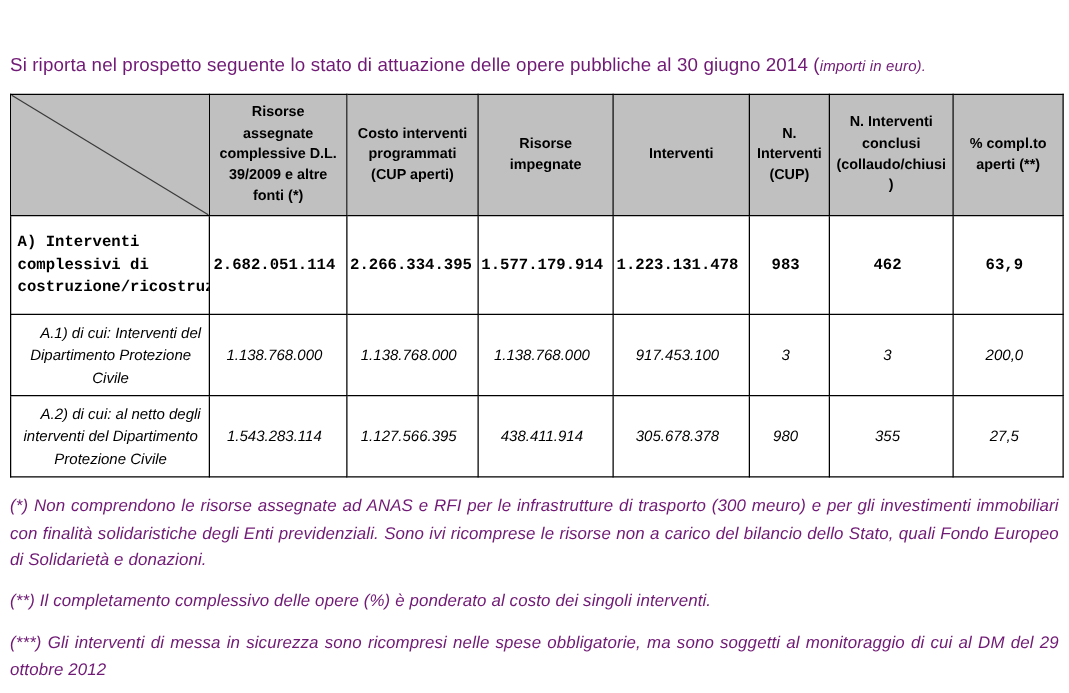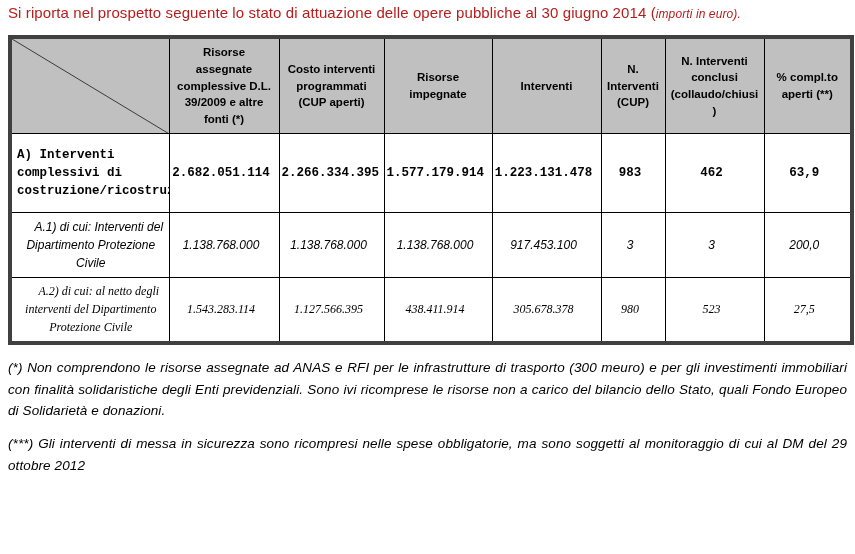--- a/index.html
+++ b/index.html
@@ -9,35 +9,36 @@
     font-family: "Liberation Sans", "DejaVu Sans", sans-serif;
     color: #000;
     overflow: hidden;
   }
   .page { padding: 3px 8px 0 8px; }
 
   
   .intro {
     font-size: 15px;
     line-height: 1.38;
-    color: #b91c1c;
+    color: #701a75;
     letter-spacing: 0.1px;
     margin-bottom: 11px;
+    margin-top: 40px;
   }
   .intro .paren-note {
     font-style: italic;
     font-size: 12px;
   }
 
   
   table.report {
     width: 842px;
     border-collapse: collapse;
     table-layout: fixed;
-    border: 4px solid #404040;
+    border: 1px solid #404040;
   }
   table.report th, table.report td {
     border: 1px solid #000;
     vertical-align: middle;
     overflow: hidden;
   }
   table.report thead th {
     background: #c0c0c0;
     font-weight: bold;
     font-size: 11.5px;
@@ -66,31 +67,31 @@
     font-size: 12.5px;
     white-space: nowrap;
   }
   tr.r-bold td { font-weight: bold; font-family: Liberation Mono, monospace; }
   tr.r-italic td { font-style: italic; font-weight: normal; font-size: 12px; }
   tr.r-italic td.label { text-indent: 16px; text-align: center; }
   tr.r-italic td.label { line-height: 1.5; }
 
   tr.h-a  { height: 79px; }
   tr.h-a1 { height: 65px; }
-  tr.h-a2 { height: 65px; font-family: Liberation Serif, serif; }
+  tr.h-a2 { height: 65px; }
   tr.h-b  { height: 61px; }
 
   
   .footnotes { margin-top: 12px; width: 839px; }
   .footnote {
     font-style: italic;
     font-size: 13.5px;
     line-height: 1.62;
     text-align: justify;
-    color: #000000;
+    color: #701a75;
     margin-bottom: 11px;
     letter-spacing: 0.1px;
   }
 </style>
 </head>
 <body>
 
 <div class="page">
 
   <p class="intro"><span>Si riporta nel prospetto seguente lo stato di attuazione delle opere pubbliche al 30 giugno 2014 (</span><span class="paren-note">importi in euro).</span></p>
@@ -143,24 +144,25 @@
         <td class="num">3</td>
         <td class="num">200,0</td>
       </tr>
       <tr class="r-italic h-a2">
         <td class="label">A.2) di cui: al netto degli interventi del Dipartimento Protezione Civile</td>
         <td class="num">1.543.283.114</td>
         <td class="num">1.127.566.395</td>
         <td class="num">438.411.914</td>
         <td class="num">305.678.378</td>
         <td class="num">980</td>
-        <td class="num">523</td>
+        <td class="num">355</td>
         <td class="num">27,5</td>
       </tr>
     </tbody>
   </table>
 
   <div class="footnotes">
     <p class="footnote">(*) Non comprendono le risorse assegnate ad ANAS e RFI per le infrastrutture di trasporto (300 meuro) e per gli investimenti immobiliari con finalità solidaristiche degli Enti previdenziali. Sono ivi ricomprese le risorse non a carico del bilancio dello Stato, quali Fondo Europeo di Solidarietà e donazioni.</p>
+    <p class="footnote">(**) Il completamento complessivo delle opere (%) è ponderato al costo dei singoli interventi.</p>
     <p class="footnote">(***) Gli interventi di messa in sicurezza sono ricompresi nelle spese obbligatorie, ma sono soggetti al monitoraggio di cui al DM del 29 ottobre 2012</p>
   </div>
 
 </div>
 
 </body></html>

